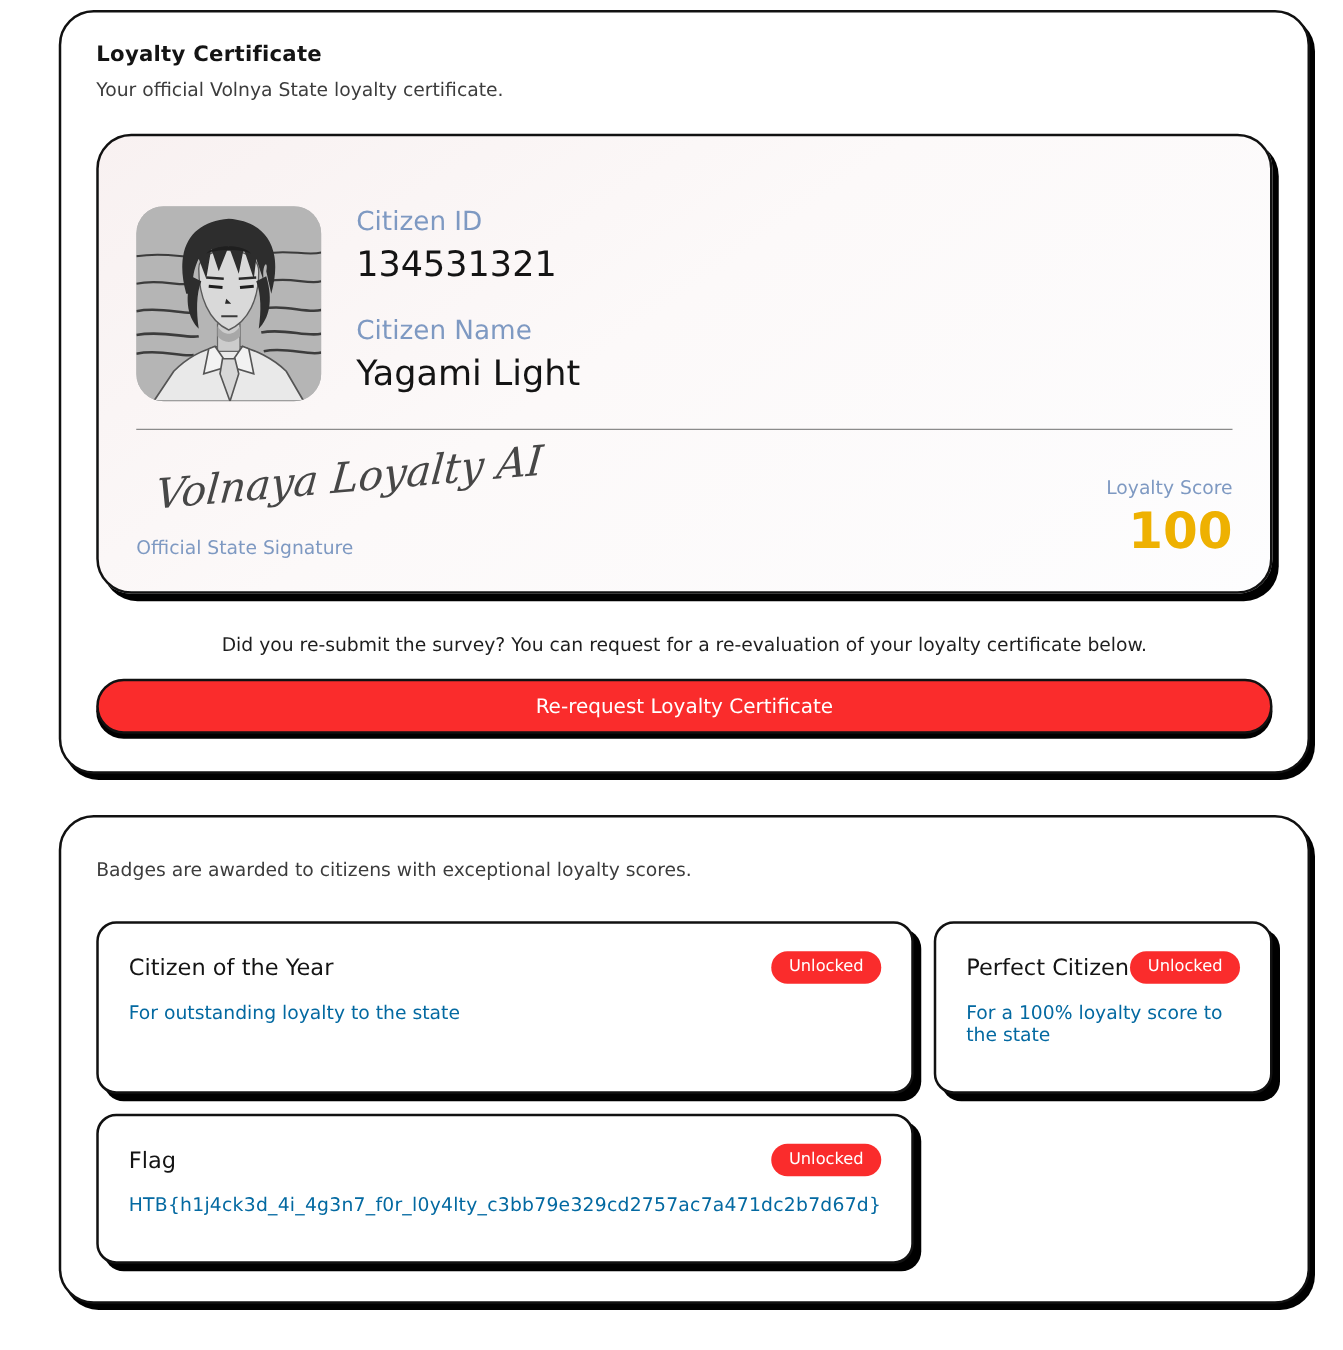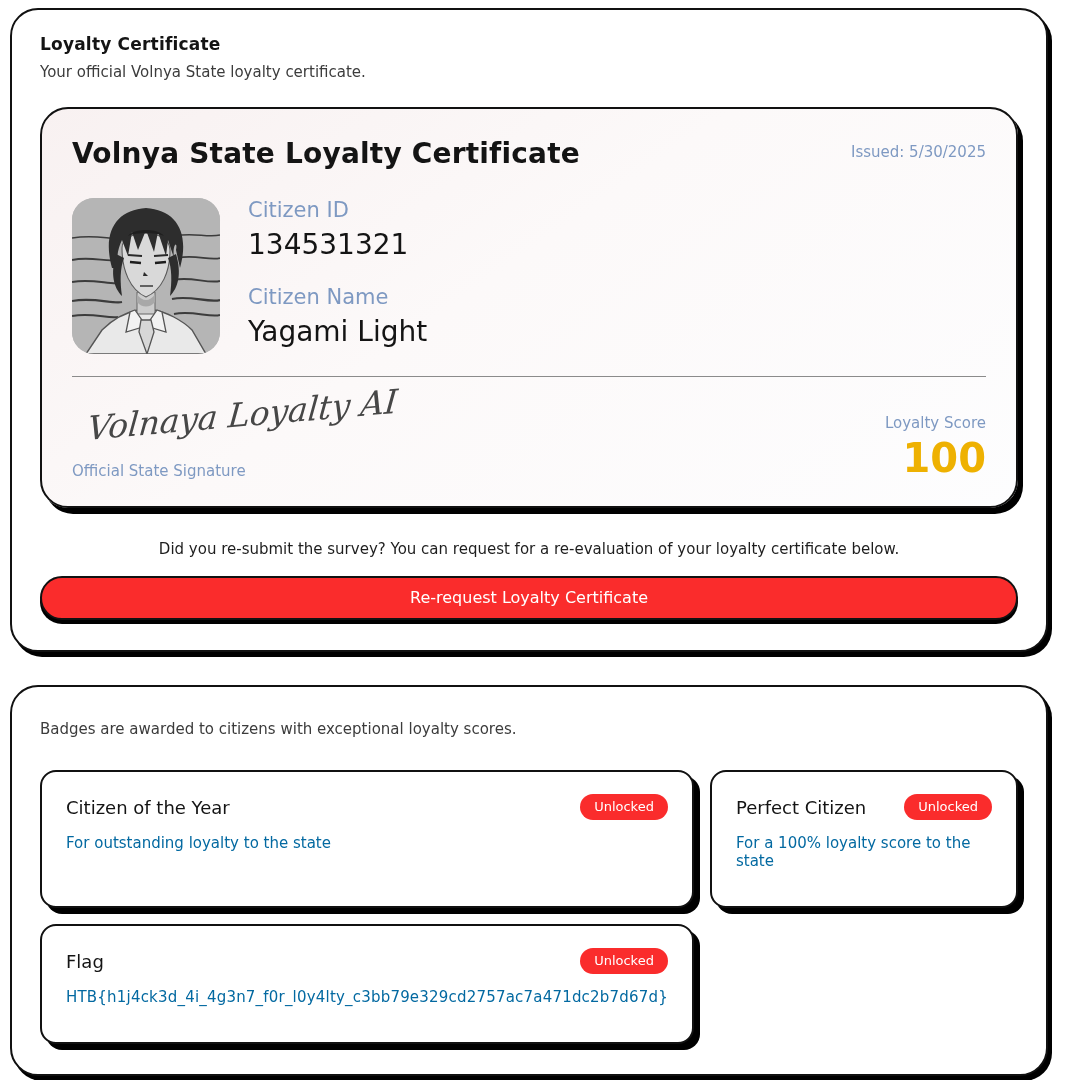--- a/index.html
+++ b/index.html
@@ -3,21 +3,21 @@
 <meta charset="utf-8">
 <style>
   * { margin: 0; padding: 0; box-sizing: border-box; }
   html, body {
     width: 1074px; height: 1080px;
     background: #ffffff;
     font-family: "DejaVu Sans", "Liberation Sans", sans-serif;
     color: #141414;
     overflow: hidden;
   }
-  .page { padding: 8px 26px 0 10px; }
+  .page { padding: 8px 26px 0 10px; margin-left: 37px; }
 
   
   .panel {
     background: #ffffff;
     border: 2px solid #111;
     border-radius: 28px;
     box-shadow: 4px 5px 0 #000;
     padding: 24px 28px 30px 28px;
   }
   .panel + .panel { margin-top: 33px; }
@@ -118,24 +118,20 @@
 </head>
 <body>
 
 <div class="page">
 
   <section class="panel">
     <div class="panel-title">Loyalty Certificate</div>
     <div class="panel-sub">Your official Volnya State loyalty certificate.</div>
 
     <div class="cert-card">
-      <div class="cert-head">
-        <div class="cert-title">Volnya State Loyalty Certificate</div>
-        <div class="cert-issued">Issued: 5/30/2025</div>
-      </div>
 
       <div class="cert-info">
         <div class="photo-wrap">
           <svg viewBox="0 0 148 156" xmlns="http://www.w3.org/2000/svg">
             <rect x="0" y="0" width="148" height="156" fill="#b5b5b5"></rect>
 
             <path d="M0,40 C24,36 40,42 46,40" stroke="#3c3c3c" stroke-width="1.6" fill="none"></path>
             <path d="M104,38 C120,34 136,40 148,37" stroke="#3c3c3c" stroke-width="1.6" fill="none"></path>
             <path d="M0,62 C18,58 34,64 44,62" stroke="#3c3c3c" stroke-width="1.8" fill="none"></path>
             <path d="M106,60 C122,56 138,63 148,60" stroke="#3c3c3c" stroke-width="1.8" fill="none"></path>

